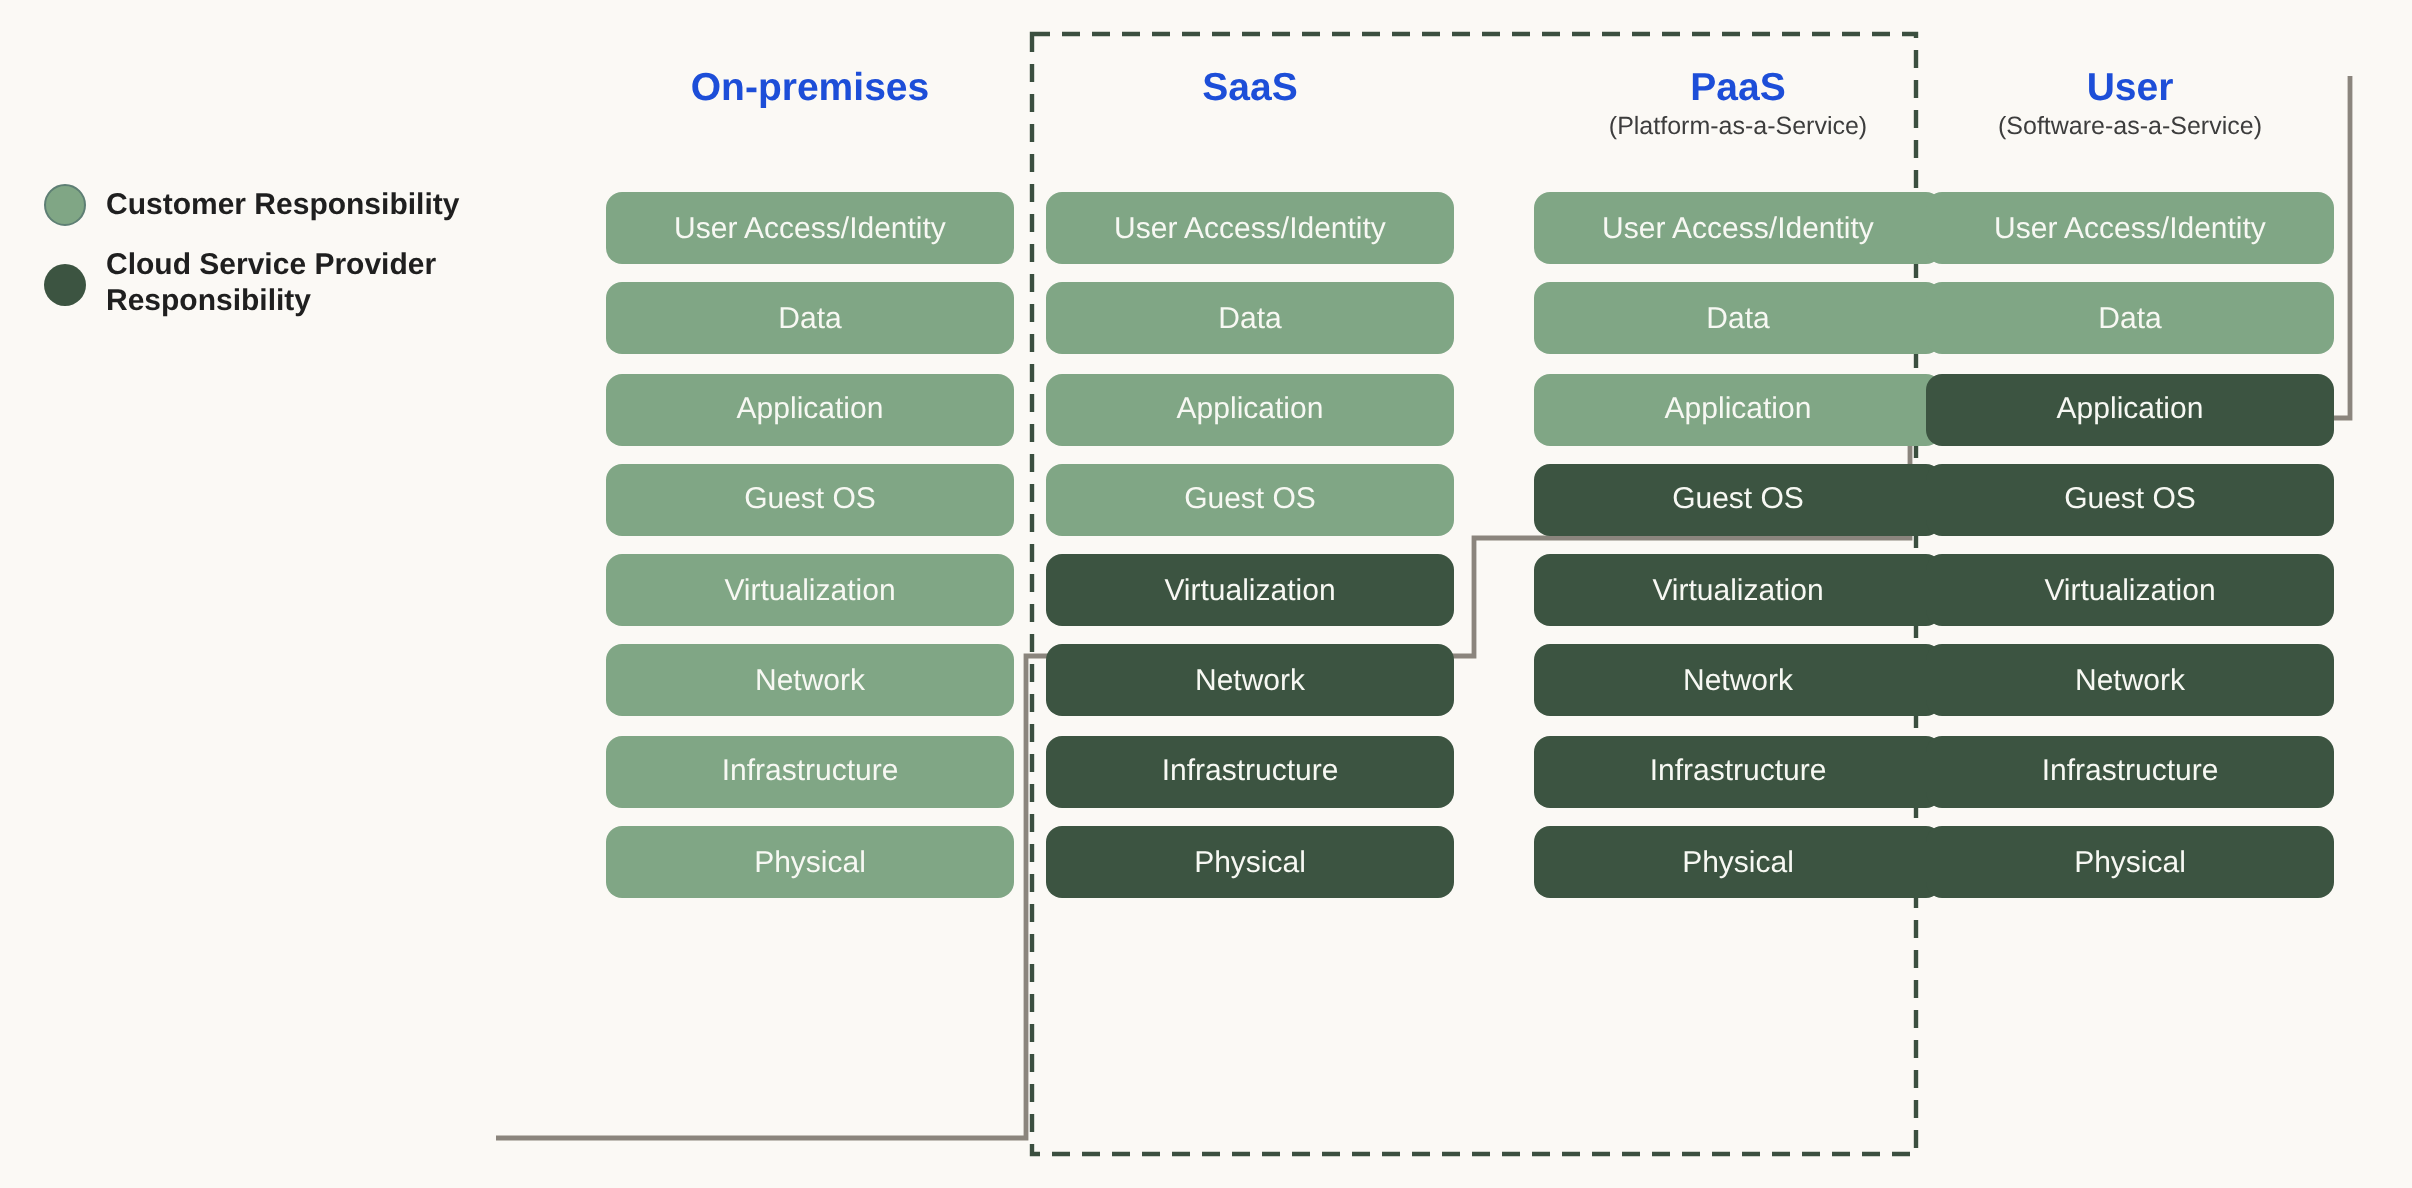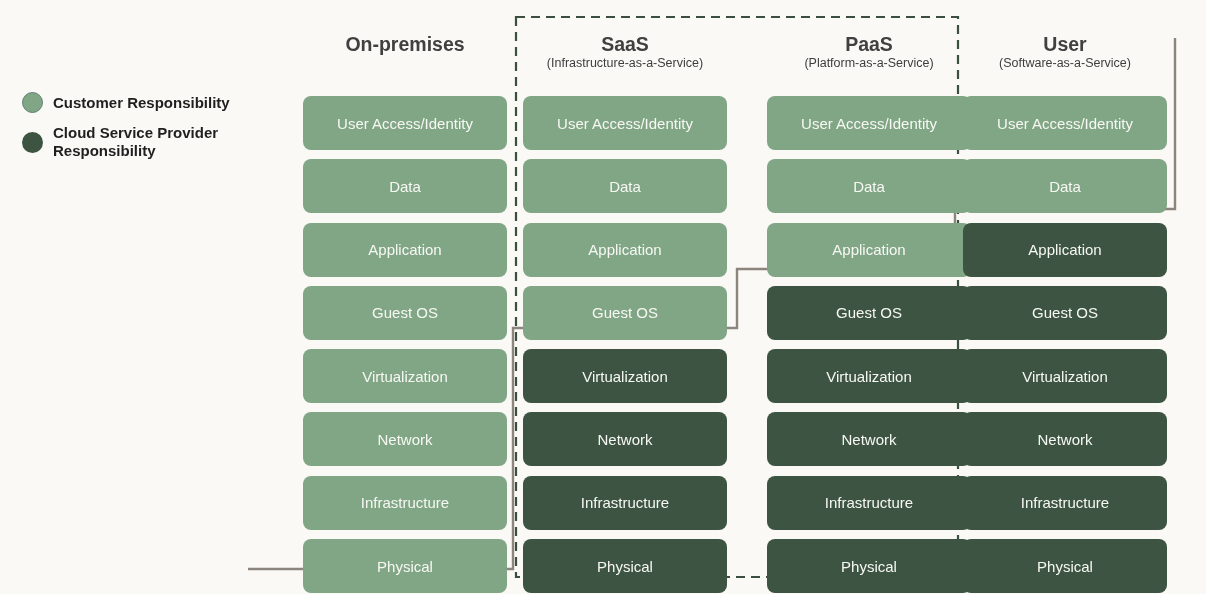--- a/index.html
+++ b/index.html
@@ -28,34 +28,34 @@
     flex:0 0 auto;box-sizing:border-box;
   }
   .legend-label{
     font-size:15px;font-weight:bold;color:#1f1f1f;
     line-height:1.2;max-width:178px;
   }
   
   .column{position:absolute;top:0;width:204px;height:594px;}
   .col-title{
     position:absolute;top:33px;left:0;right:0;
-    text-align:center;font-size:19.5px;font-weight:bold;color:#404040;
+    text-align:center;font-size:19.5px;font-weight:bold;color:#1d4ed8;
     line-height:22px;
   }
   .col-subtitle{
     position:absolute;top:56px;left:-10px;right:-10px;
     text-align:center;font-size:12.5px;color:#3d3d3d;
     line-height:15px;
   }
   .rows{
     position:absolute;top:96px;left:0;right:0;
     display:flex;flex-direction:column;gap:9.3px;
   }
   .box{
-    height:54px;border-radius:8px;
+    height:36px;border-radius:8px;
     display:flex;align-items:center;justify-content:center;
     font-size:15px;color:#f7f8f3;
     text-align:center;
   }
 </style>
 </head>
 <body>
 
 <div class="canvas">
 
@@ -87,21 +87,20 @@
           <div class="box" style="background: rgb(128, 166, 133); color: rgb(247, 248, 243);">Guest OS</div>
           <div class="box" style="background: rgb(128, 166, 133); color: rgb(247, 248, 243);">Virtualization</div>
           <div class="box" style="background: rgb(128, 166, 133); color: rgb(247, 248, 243);">Network</div>
           <div class="box" style="background: rgb(128, 166, 133); color: rgb(247, 248, 243);">Infrastructure</div>
           <div class="box" style="background: rgb(128, 166, 133); color: rgb(247, 248, 243);">Physical</div>
         </div>
   </div>
 
   <div class="column" style="left: 523px;">
     <div class="col-title">SaaS</div>
-    <div class="col-subtitle">(Infrastructure-as-a-Service)</div>
     <div class="rows">
           <div class="box" style="background: rgb(128, 166, 133); color: rgb(247, 248, 243);">User Access/Identity</div>
           <div class="box" style="background: rgb(128, 166, 133); color: rgb(247, 248, 243);">Data</div>
           <div class="box" style="background: rgb(128, 166, 133); color: rgb(247, 248, 243);">Application</div>
           <div class="box" style="background: rgb(128, 166, 133); color: rgb(247, 248, 243);">Guest OS</div>
           <div class="box" style="background: rgb(60, 84, 65); color: rgb(247, 248, 243);">Virtualization</div>
           <div class="box" style="background: rgb(60, 84, 65); color: rgb(247, 248, 243);">Network</div>
           <div class="box" style="background: rgb(60, 84, 65); color: rgb(247, 248, 243);">Infrastructure</div>
           <div class="box" style="background: rgb(60, 84, 65); color: rgb(247, 248, 243);">Physical</div>
         </div>

